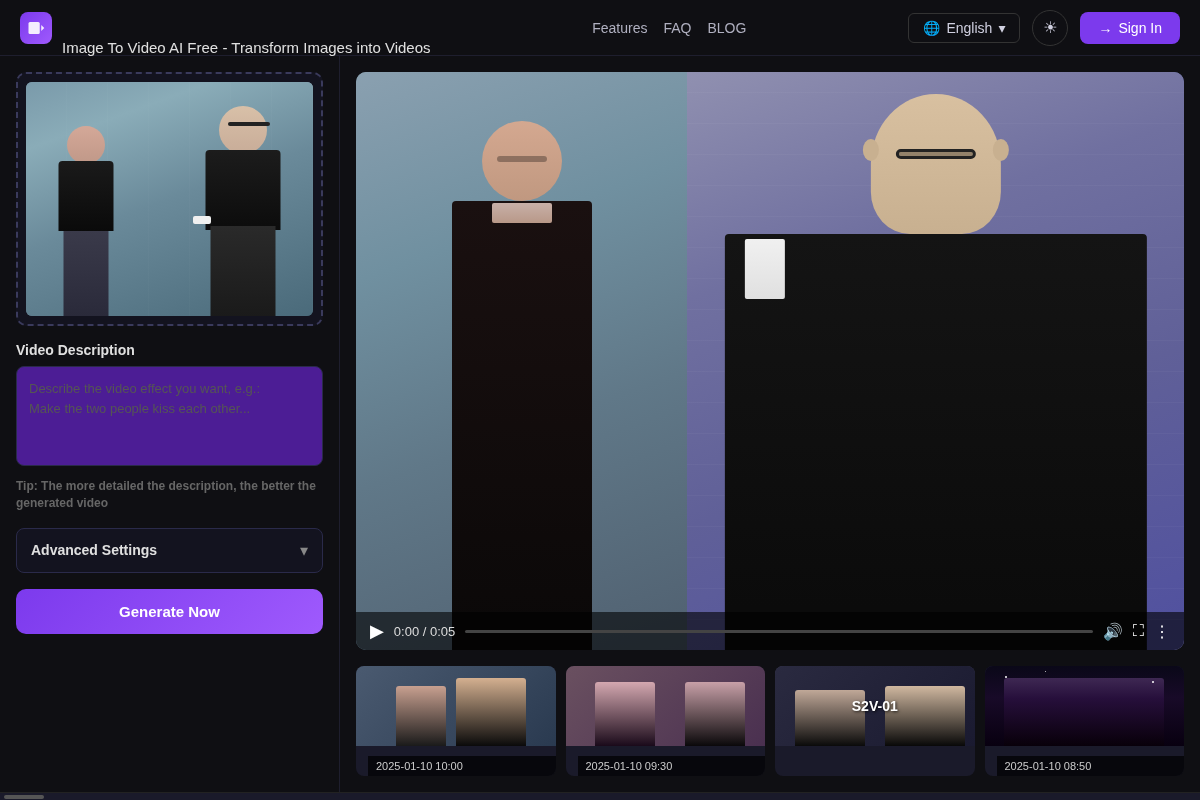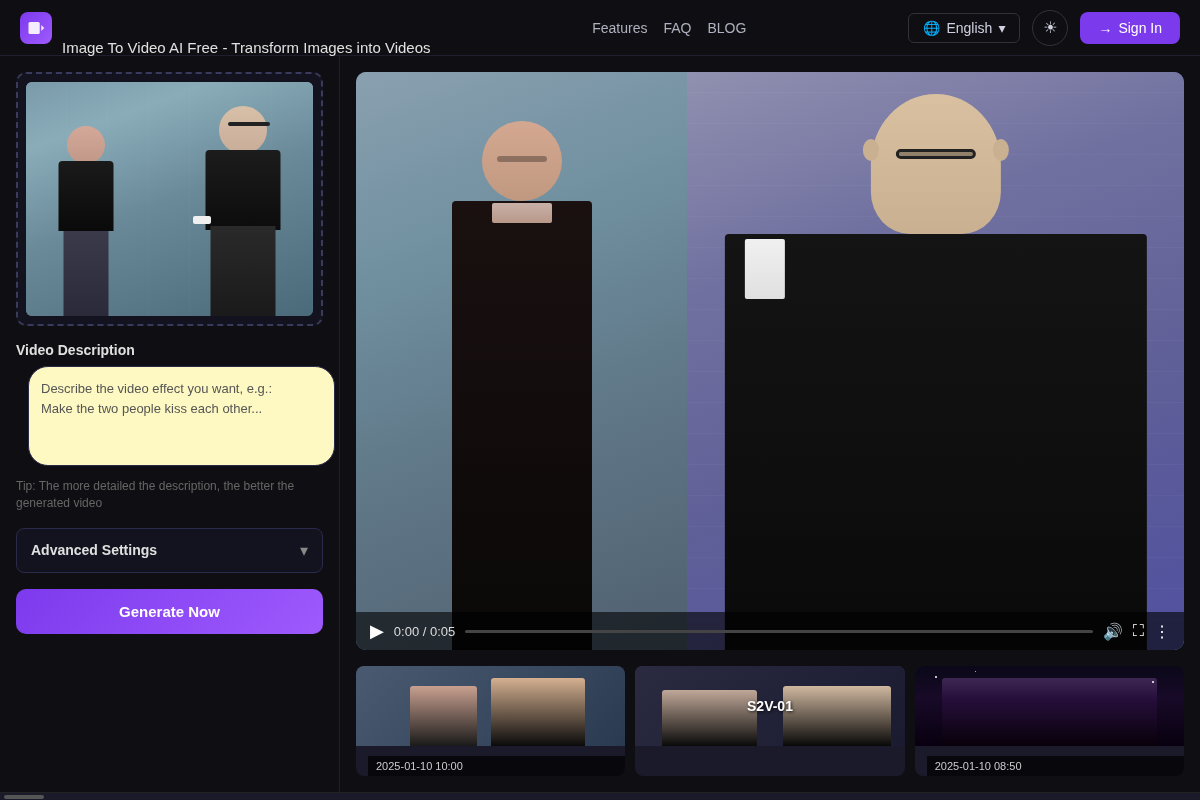--- a/index.html
+++ b/index.html
@@ -154,38 +154,38 @@
     .img-bg {
       position: absolute;
       inset: 0;
       background: linear-gradient(160deg, #6a7f8a 0%, #8a9faa 30%, #5a7080 60%, #3a5060 100%);
     }
 
     
     .description-textarea {
       width: 100%;
       min-height: 100px;
-      background: #fef9c3;
+      background: #4c1d95;
       border: 1px solid #2a2a4a;
-      border-radius: 20px;
+      border-radius: 8px;
       padding: 12px;
       color: #888;
       font-size: 13px;
       resize: none;
       outline: none;
       font-family: inherit;
       line-height: 1.5;
-      margin-left: 12px;
     }
     .description-textarea::placeholder { color: #555; }
 
     .tip-text {
       font-size: 12px;
       color: #666;
       line-height: 1.4;
+      font-weight: bold;
     }
 
     
     .advanced-settings {
       display: flex;
       align-items: center;
       justify-content: space-between;
       padding: 12px 14px;
       background: #13131f;
       border: 1px solid #2a2a4a;
@@ -504,20 +504,28 @@
 
       <div class="thumbnail">
         <div class="thumb-img thumb-1">
 
           <div style="position:absolute;bottom:0;left:20%;width:25%;height:75%;background:linear-gradient(180deg,#c8a090,#1a1a1a);border-radius:3px 3px 0 0;"></div>
           <div style="position:absolute;bottom:0;right:15%;width:35%;height:85%;background:linear-gradient(180deg,#d4b090,#0a0a0a);border-radius:3px 3px 0 0;"></div>
         </div>
         <div class="thumb-label">2025-01-10 10:00</div>
       </div>
 
+      <div class="thumbnail">
+        <div class="thumb-img thumb-2">
+
+          <div style="position:absolute;bottom:0;left:15%;width:30%;height:80%;background:linear-gradient(180deg,#d4a8b0,#1a0a1a);border-radius:3px 3px 0 0;"></div>
+          <div style="position:absolute;bottom:0;right:10%;width:30%;height:80%;background:linear-gradient(180deg,#c8a0a8,#0a080a);border-radius:3px 3px 0 0;"></div>
+        </div>
+        <div class="thumb-label">2025-01-10 09:30</div>
+      </div>
 
       <div class="thumbnail">
         <div class="thumb-img thumb-3">
 
           <div style="position:absolute;inset:0;background:linear-gradient(135deg,#2a2a40,#1a1a30);"></div>
           <div style="position:absolute;bottom:0;left:10%;width:35%;height:70%;background:linear-gradient(180deg,#c0a898,#0a0a0a);border-radius:3px 3px 0 0;"></div>
           <div style="position:absolute;bottom:0;right:5%;width:40%;height:75%;background:linear-gradient(180deg,#d0b8a0,#080808);border-radius:3px 3px 0 0;"></div>
           <div class="s2v-label">S2V-01</div>
         </div>
       </div>

